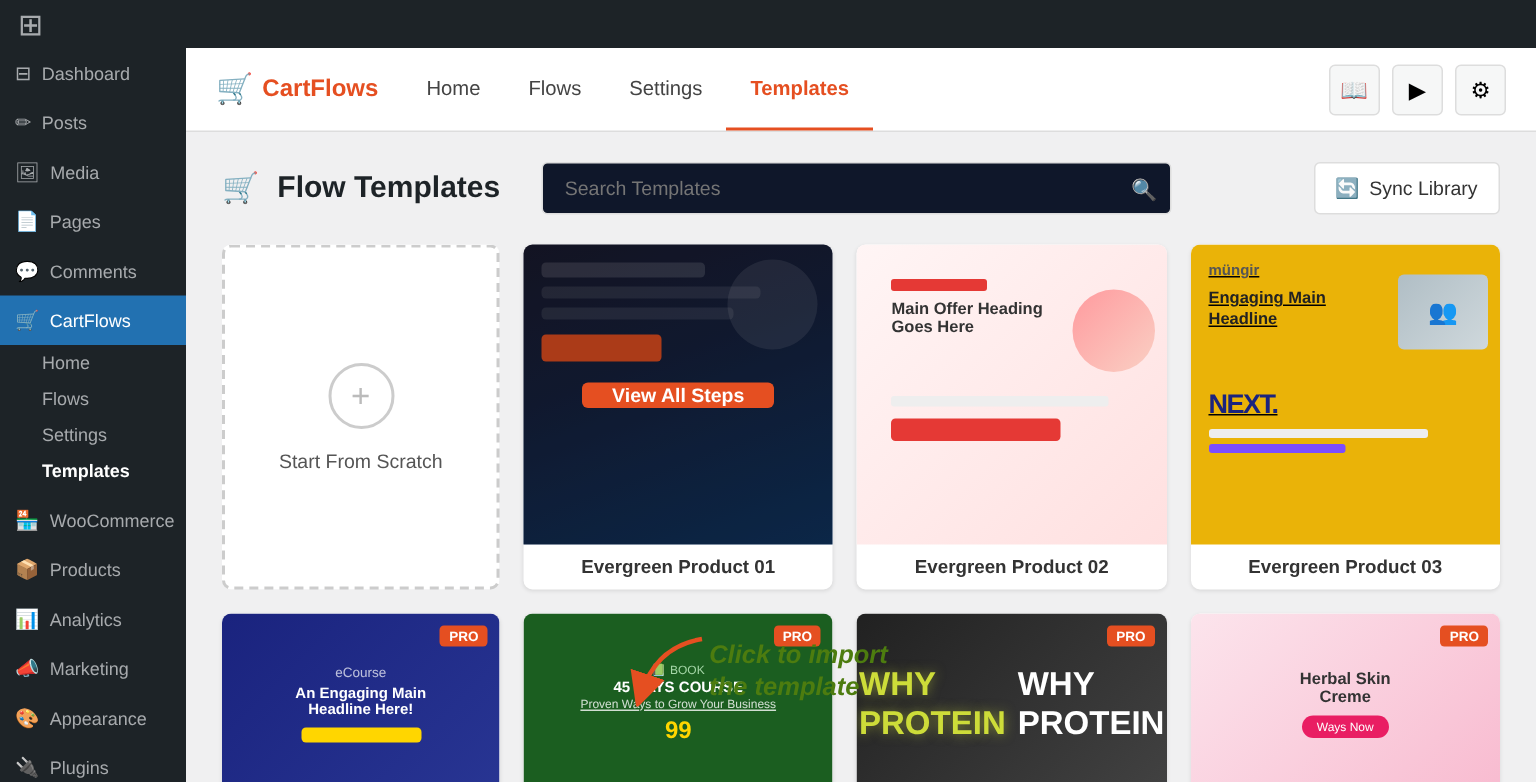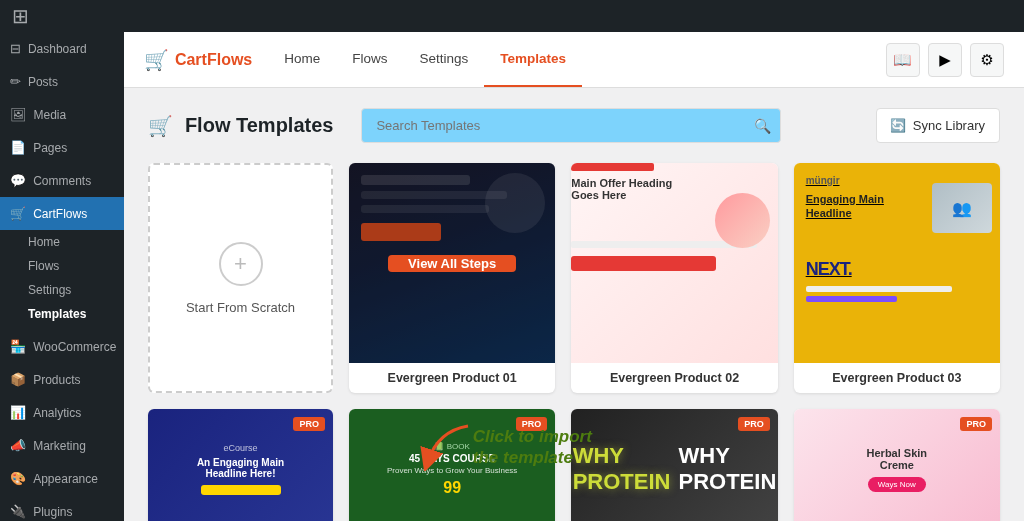--- a/index.html
+++ b/index.html
@@ -108,21 +108,21 @@
         <div style="width:34px;height:34px;background:#f6f7f7;border:1px solid #ddd;border-radius:4px;display:flex;align-items:center;justify-content:center;cursor:pointer;font-size:15px;">⚙</div>
       </div>
     </div>
 
     <div style="flex:1;padding:20px 24px;overflow-y:auto;background:#f0f0f1;">
 
       <div style="display:flex;align-items:center;margin-bottom:20px;gap:12px;">
         <span style="color:#e54f21;font-size:20px;">🛒</span>
         <h1 style="font-size:20px;font-weight:700;color:#1d2327;">Flow Templates</h1>
         <div style="flex:1;max-width:420px;margin-left:16px;position:relative;">
-          <input style="width: 100%; padding: 9px 36px 9px 14px; border: 1px solid rgb(221, 221, 221); border-radius: 4px; font-size: 13px; outline: none; color: rgb(102, 102, 102); background: #7dd3fc;" placeholder="Search Templates">
+          <input style="width: 100%; padding: 9px 36px 9px 14px; border: 1px solid rgb(221, 221, 221); border-radius: 4px; font-size: 13px; outline: none; color: rgb(102, 102, 102); background: #0f172a;" placeholder="Search Templates">
           <span style="position:absolute;right:10px;top:50%;transform:translateY(-50%);color:#999;font-size:14px;">🔍</span>
         </div>
         <button style="margin-left:auto;background:#fff;border:1px solid #ddd;border-radius:4px;padding:9px 14px;cursor:pointer;display:flex;align-items:center;gap:6px;font-size:13px;color:#333;">
           <span style="font-size:13px;">🔄</span>
           <span>Sync Library</span>
         </button>
       </div>
 
       <div style="display:grid;grid-template-columns:185px 1fr 1fr 1fr;gap:16px;margin-bottom:16px;">
 
@@ -157,21 +157,21 @@
                 <marker id="ah" markerWidth="8" markerHeight="8" refX="4" refY="4" orient="auto">
                   <path d="M0,0 L8,4 L0,8 Z" fill="#e54f21"></path>
                 </marker>
               </defs>
             </svg>
             <div style="color:#4d7c0f;font-size:17px;font-weight:800;line-height:1.25;white-space:nowrap;font-style:italic;">Click to import<br>the template</div>
           </div>
         </div>
 
         <div style="background:#fff;border-radius:6px;overflow:hidden;cursor:pointer;box-shadow:0 1px 3px rgba(0,0,0,0.1);">
-          <div style="width:100%;height:200px;background:linear-gradient(135deg,#fff5f5 0%,#ffe0e0 100%);position:relative;padding:0;">
+          <div style="width:100%;height:200px;background:linear-gradient(135deg,#fff5f5 0%,#ffe0e0 100%);position:relative;padding:23px;">
             <div style="background:#e53935;border-radius:2px;height:8px;width:40%;margin-bottom:6px;"></div>
             <div style="font-size:11px;color:#333;font-weight:700;margin-bottom:4px;">Main Offer Heading<br>Goes Here</div>
             <div style="position:absolute;right:8px;top:30px;width:55px;height:55px;background:linear-gradient(135deg,#ff9a9e,#fad0c4);border-radius:50%;"></div>
             <div style="margin-top:40px;">
               <div style="background:#eee;border-radius:2px;height:7px;width:90%;margin-bottom:4px;"></div>
               <div style="background:#e53935;border-radius:3px;height:15px;width:70%;margin-top:8px;"></div>
             </div>
           </div>
           <div style="padding:8px 10px;font-size:12.5px;font-weight:600;color:#333;text-align:center;">
             <span>Evergreen Product 02</span>
@@ -206,21 +206,21 @@
               <div style="font-size:10px;font-weight:700;">An Engaging Main<br>Headline Here!</div>
               <div style="background:#ffd600;height:10px;width:80px;border-radius:3px;margin:6px auto 0;"></div>
             </div>
           </div>
         </div>
 
         <div style="background:#fff;border-radius:6px;overflow:hidden;cursor:pointer;box-shadow:0 1px 3px rgba(0,0,0,0.1);position:relative;">
           <div style="position:absolute;top:8px;right:8px;background:#e54f21;color:#fff;font-size:9px;font-weight:700;padding:2px 6px;border-radius:3px;z-index:2;">PRO</div>
           <div style="width:100%;height:120px;background:#1b5e20;display:flex;align-items:center;justify-content:center;flex-direction:column;">
             <div style="font-size:8px;color:#a5d6a7;margin-bottom:2px;">📗 BOOK</div>
-            <div style="color:#fff;font-size:10px;font-weight:700;text-align:center;">45 DAYS COURSE<br><span style="font-size:8px;font-weight:400;opacity:0.8;">Proven Ways to Grow Your Business</span></div>
+            <div style="color:#fff;font-size:10px;font-weight:700;text-align:center;">45 DAYS COURSE<br><span style="font-size:8px;font-weight:400;opacity:0.8;text-decoration:underline;">Proven Ways to Grow Your Business</span></div>
             <div style="color:#ffd600;font-size:16px;font-weight:900;margin-top:4px;">99</div>
           </div>
         </div>
 
         <div style="background:#fff;border-radius:6px;overflow:hidden;cursor:pointer;box-shadow:0 1px 3px rgba(0,0,0,0.1);position:relative;">
           <div style="position:absolute;top:8px;right:8px;background:#e54f21;color:#fff;font-size:9px;font-weight:700;padding:2px 6px;border-radius:3px;z-index:2;">PRO</div>
           <div style="width:100%;height:120px;background:linear-gradient(135deg,#212121 0%,#424242 100%);display:flex;align-items:center;justify-content:center;gap:8px;">
             <div style="color:#cddc39;font-size:22px;font-weight:900;text-shadow:0 0 8px rgba(205,220,57,0.5);">WHY<br>PROTEIN</div>
             <div style="color:#fff;font-size:22px;font-weight:900;">WHY<br>PROTEIN</div>
           </div>

